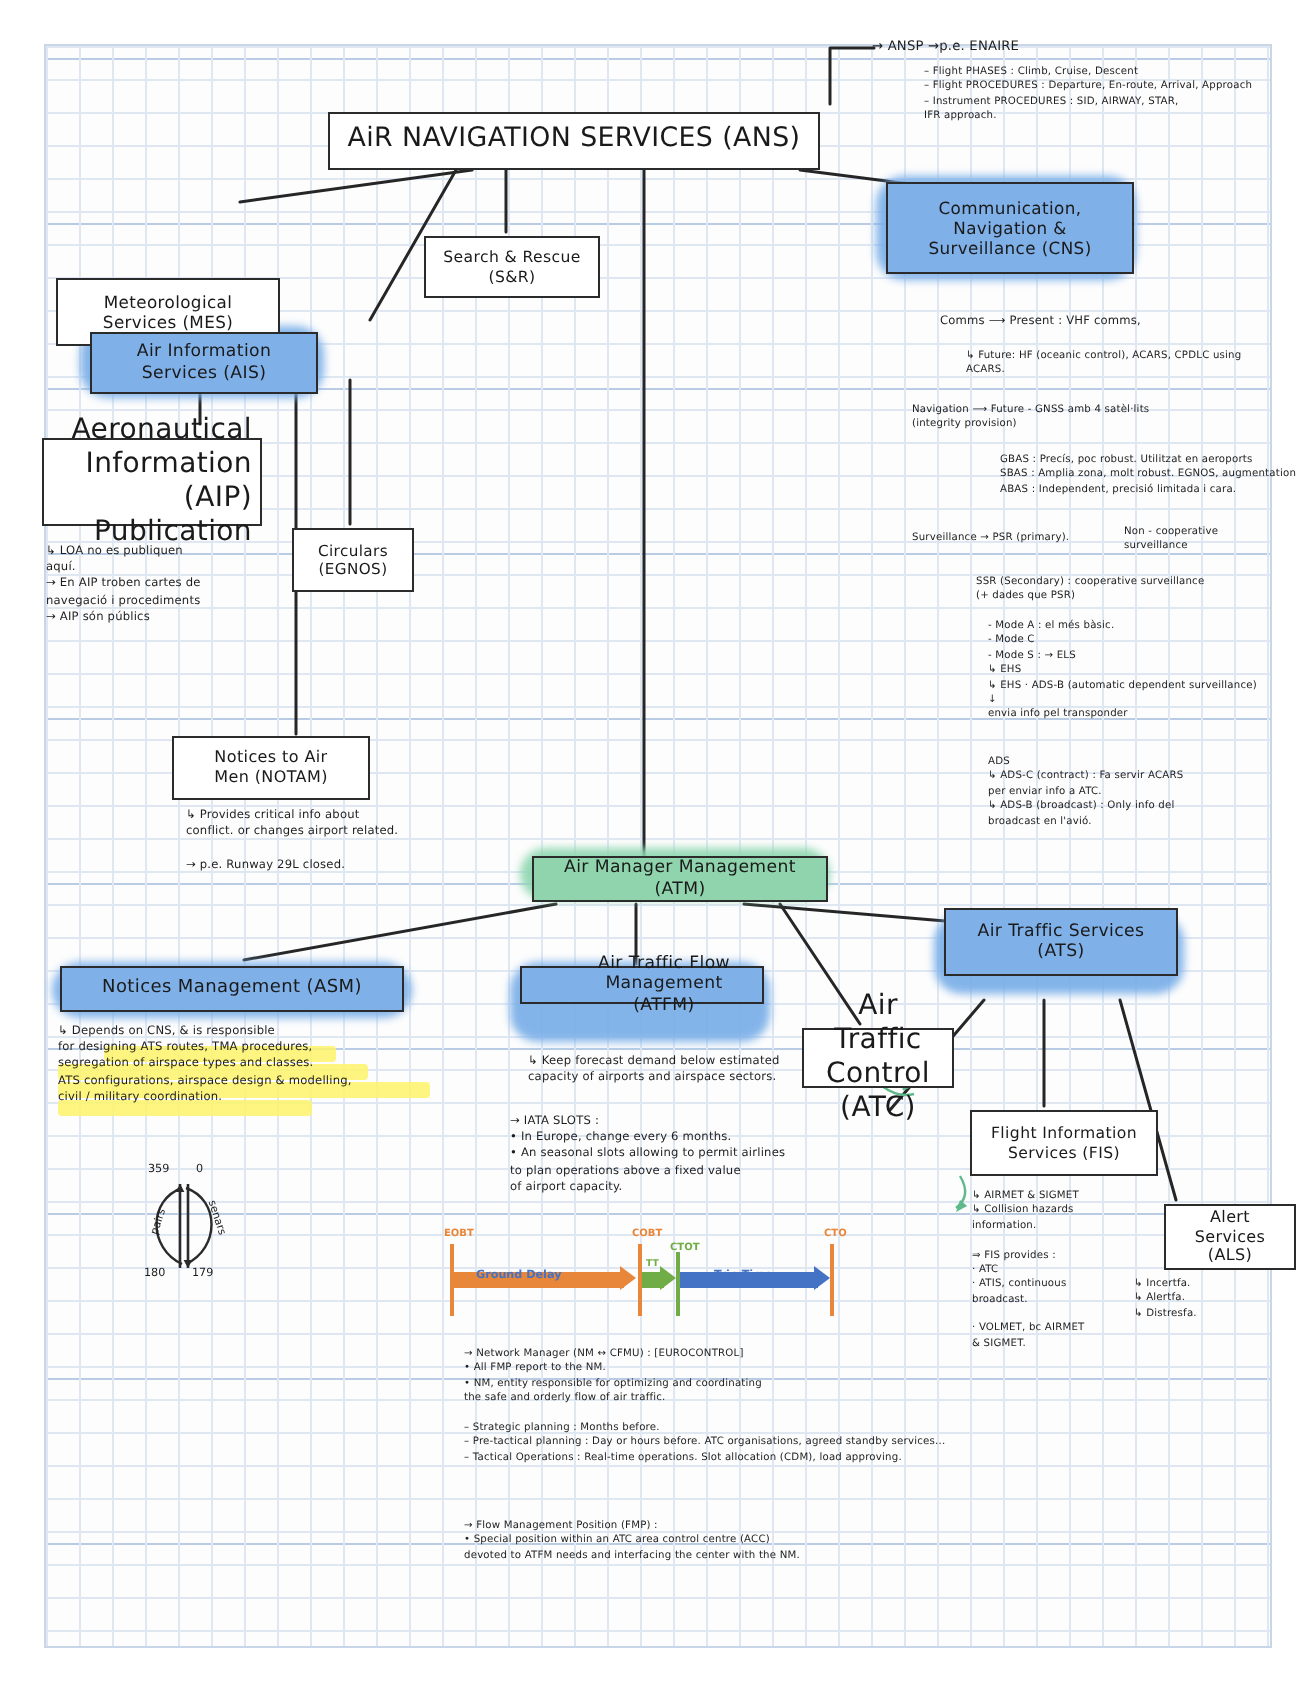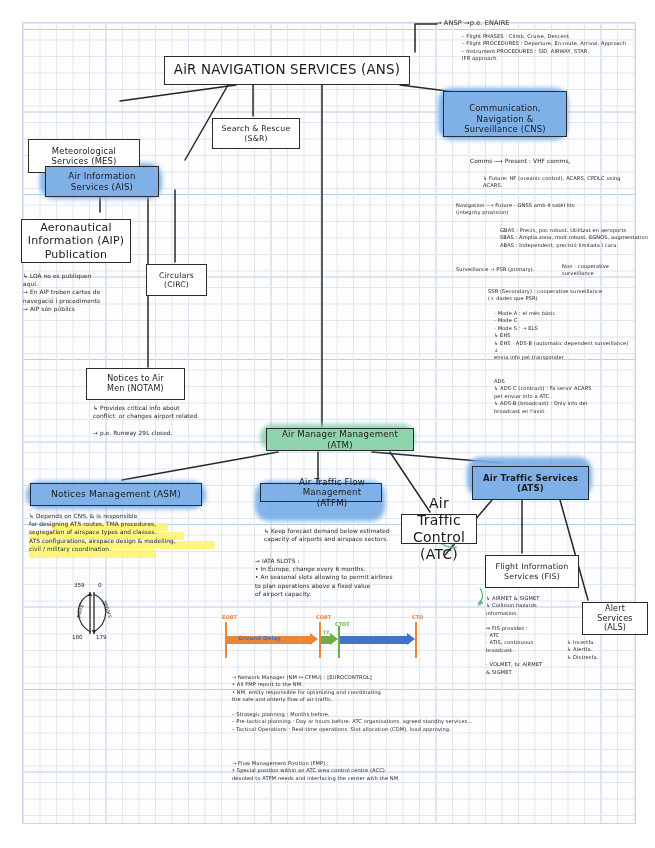--- a/index.html
+++ b/index.html
@@ -128,61 +128,61 @@
   <div class="node" style="left:28px;top:99px;width:112px;height:34px;font-size:8.4px;white-space:pre-line;margin-top:40px;">
     <span>Meteorological
 Services (MES)</span>
   </div>
 
   <div class="node blue" style="left:45px;top:166px;width:114px;height:31px;font-size:8.6px;white-space:pre-line;">
     <span>Air Information
 Services (AIS)</span>
   </div>
 
-  <div class="node" style="left:21px;top:219px;width:110px;height:44px;font-size:11px;white-space:pre-line;">
+  <div class="node" style="left:21px;top:219px;width:110px;height:44px;font-size:14px;white-space:pre-line;text-align:right;">
     <span>Aeronautical
 Information (AIP)
 Publication</span>
   </div>
 
   <div class="node" style="left:146px;top:264px;width:61px;height:32px;font-size:7.6px;white-space:pre-line;">
     <span>Circulars
-(CIRC)</span>
+(EGNOS)</span>
   </div>
 
   <div class="node" style="left:86px;top:368px;width:99px;height:32px;font-size:8px;white-space:pre-line;">
     <span>Notices to Air
 Men (NOTAM)</span>
   </div>
 
   <div class="node" style="left:212px;top:118px;width:88px;height:31px;font-size:7.8px;white-space:pre-line;">
     <span>Search &amp; Rescue
 (S&amp;R)</span>
   </div>
 
-  <div class="node blue" style="left:443px;top:91px;width:124px;height:46px;font-size:8.4px;white-space:pre-line;align-items:flex-end;">
+  <div class="node blue" style="left:443px;top:91px;width:124px;height:46px;font-size:8.4px;white-space:pre-line;">
     <span>Communication,
 Navigation &amp;
 Surveillance (CNS)</span>
   </div>
 
   <div class="node green" style="left:266px;top:428px;width:148px;height:23px;font-size:8.6px;">
     <span>Air Manager Management (ATM)</span>
   </div>
 
   <div class="node blue" style="left:30px;top:483px;width:172px;height:23px;font-size:9px;">
     <span>Notices Management (ASM)</span>
   </div>
 
   <div class="node blue" style="left:260px;top:483px;width:122px;height:19px;font-size:8.6px;white-space:pre-line;padding-left:26px;">
     <span>Air Traffic Flow
 Management (ATFM)</span>
   </div>
 
-  <div class="node blue" style="left:472px;top:466px;width:117px;height:34px;font-size:8.6px;white-space:pre-line;font-weight:bold;">
+  <div class="node blue" style="left:472px;top:454px;width:117px;height:34px;font-size:8.6px;white-space:pre-line;">
     <span>Air Traffic Services
 (ATS)</span>
   </div>
 
   <div class="node" style="left:401px;top:514px;width:76px;height:30px;font-size:14px;white-space:pre-line;">
     <span>Air Traffic
 Control (ATC)</span>
   </div>
 
   <div class="node" style="left:485px;top:555px;width:94px;height:33px;font-size:7.8px;white-space:pre-line;text-align:center;">

